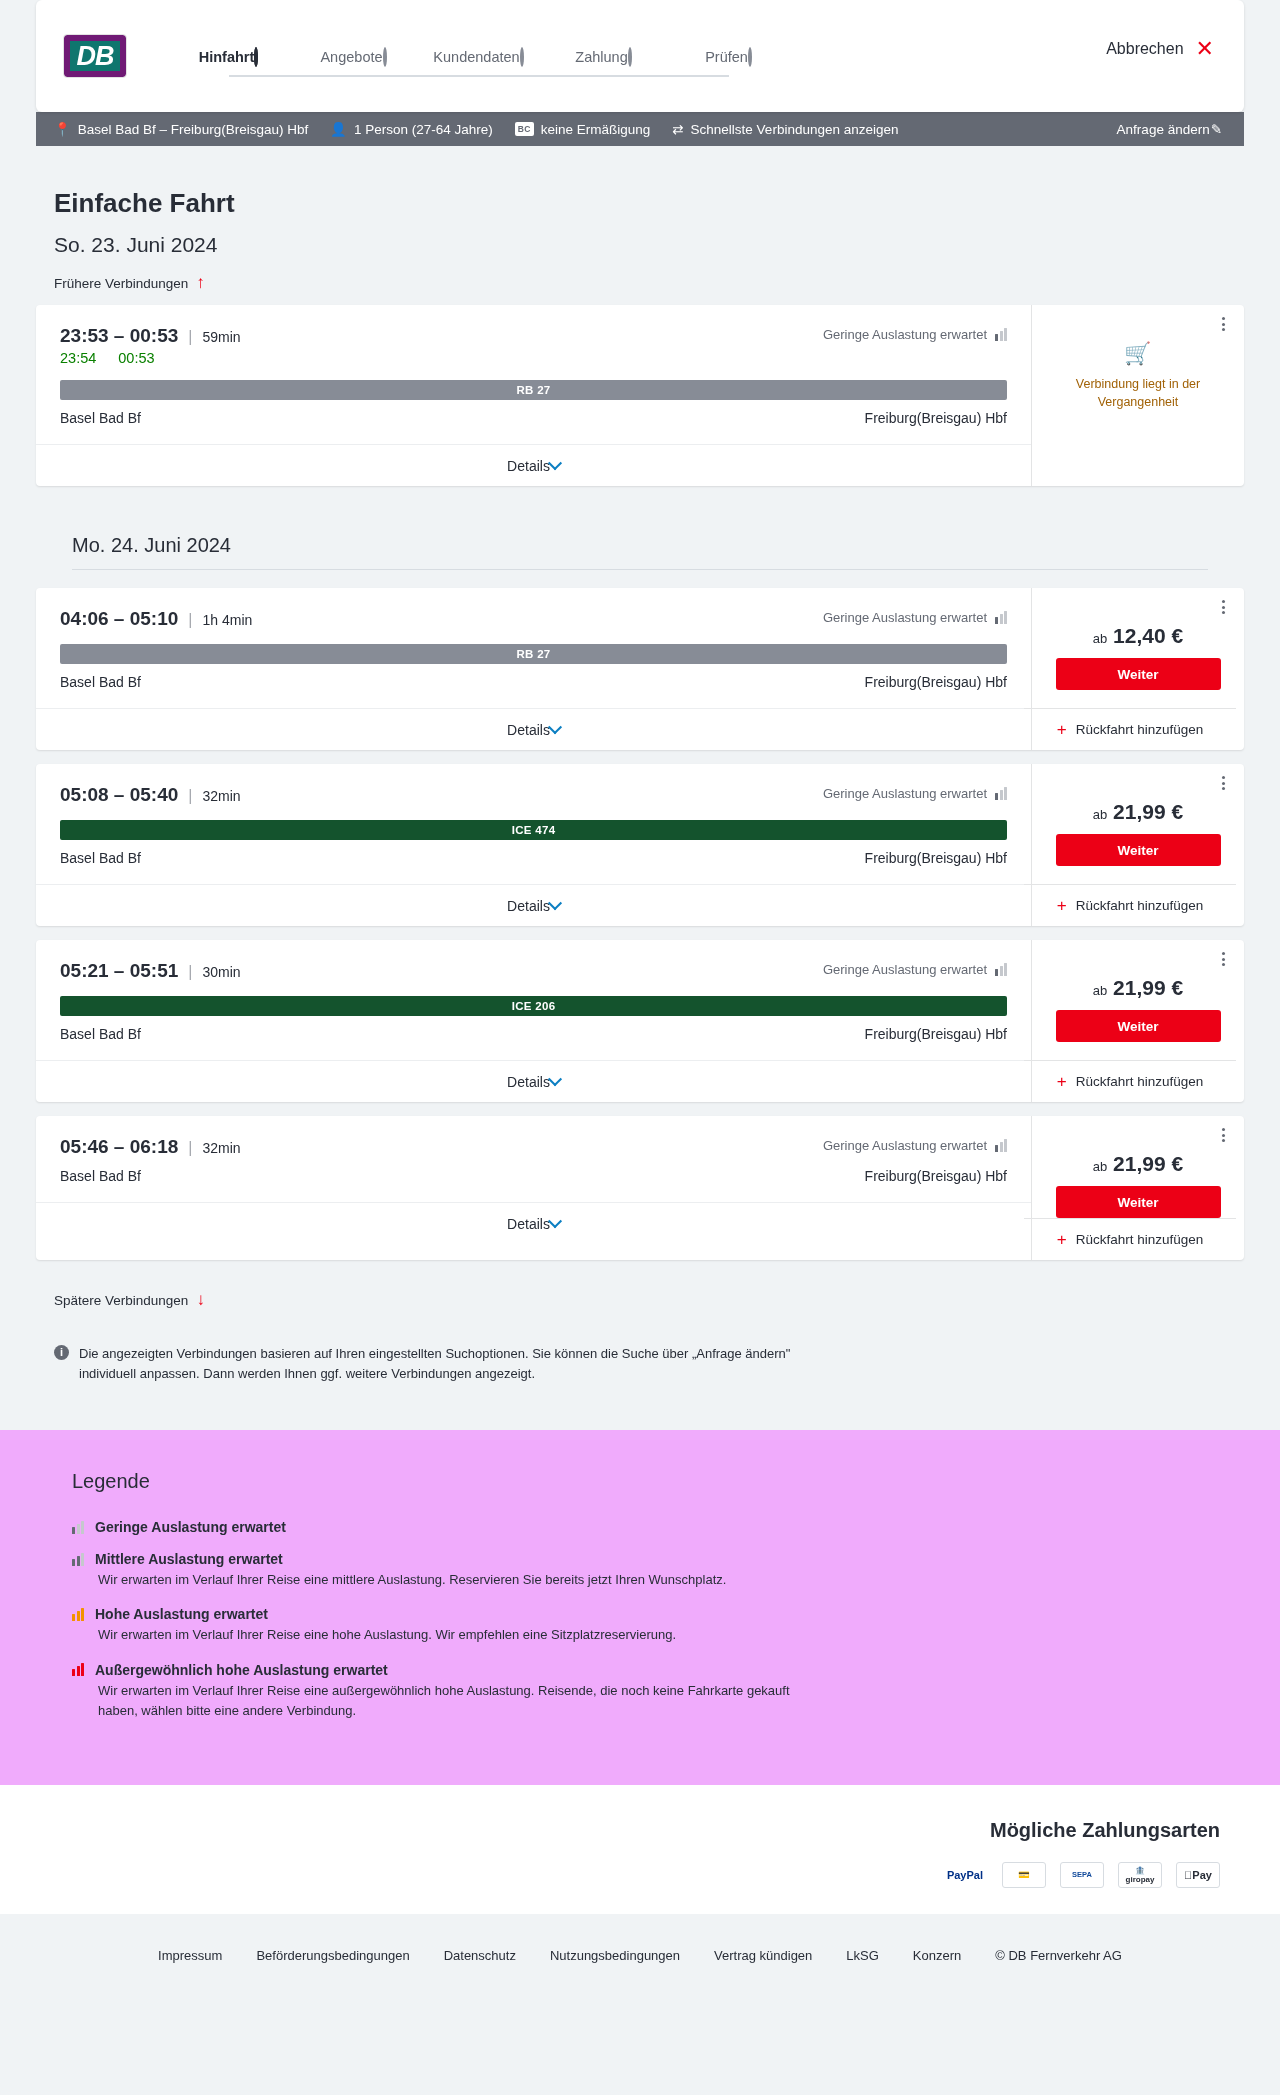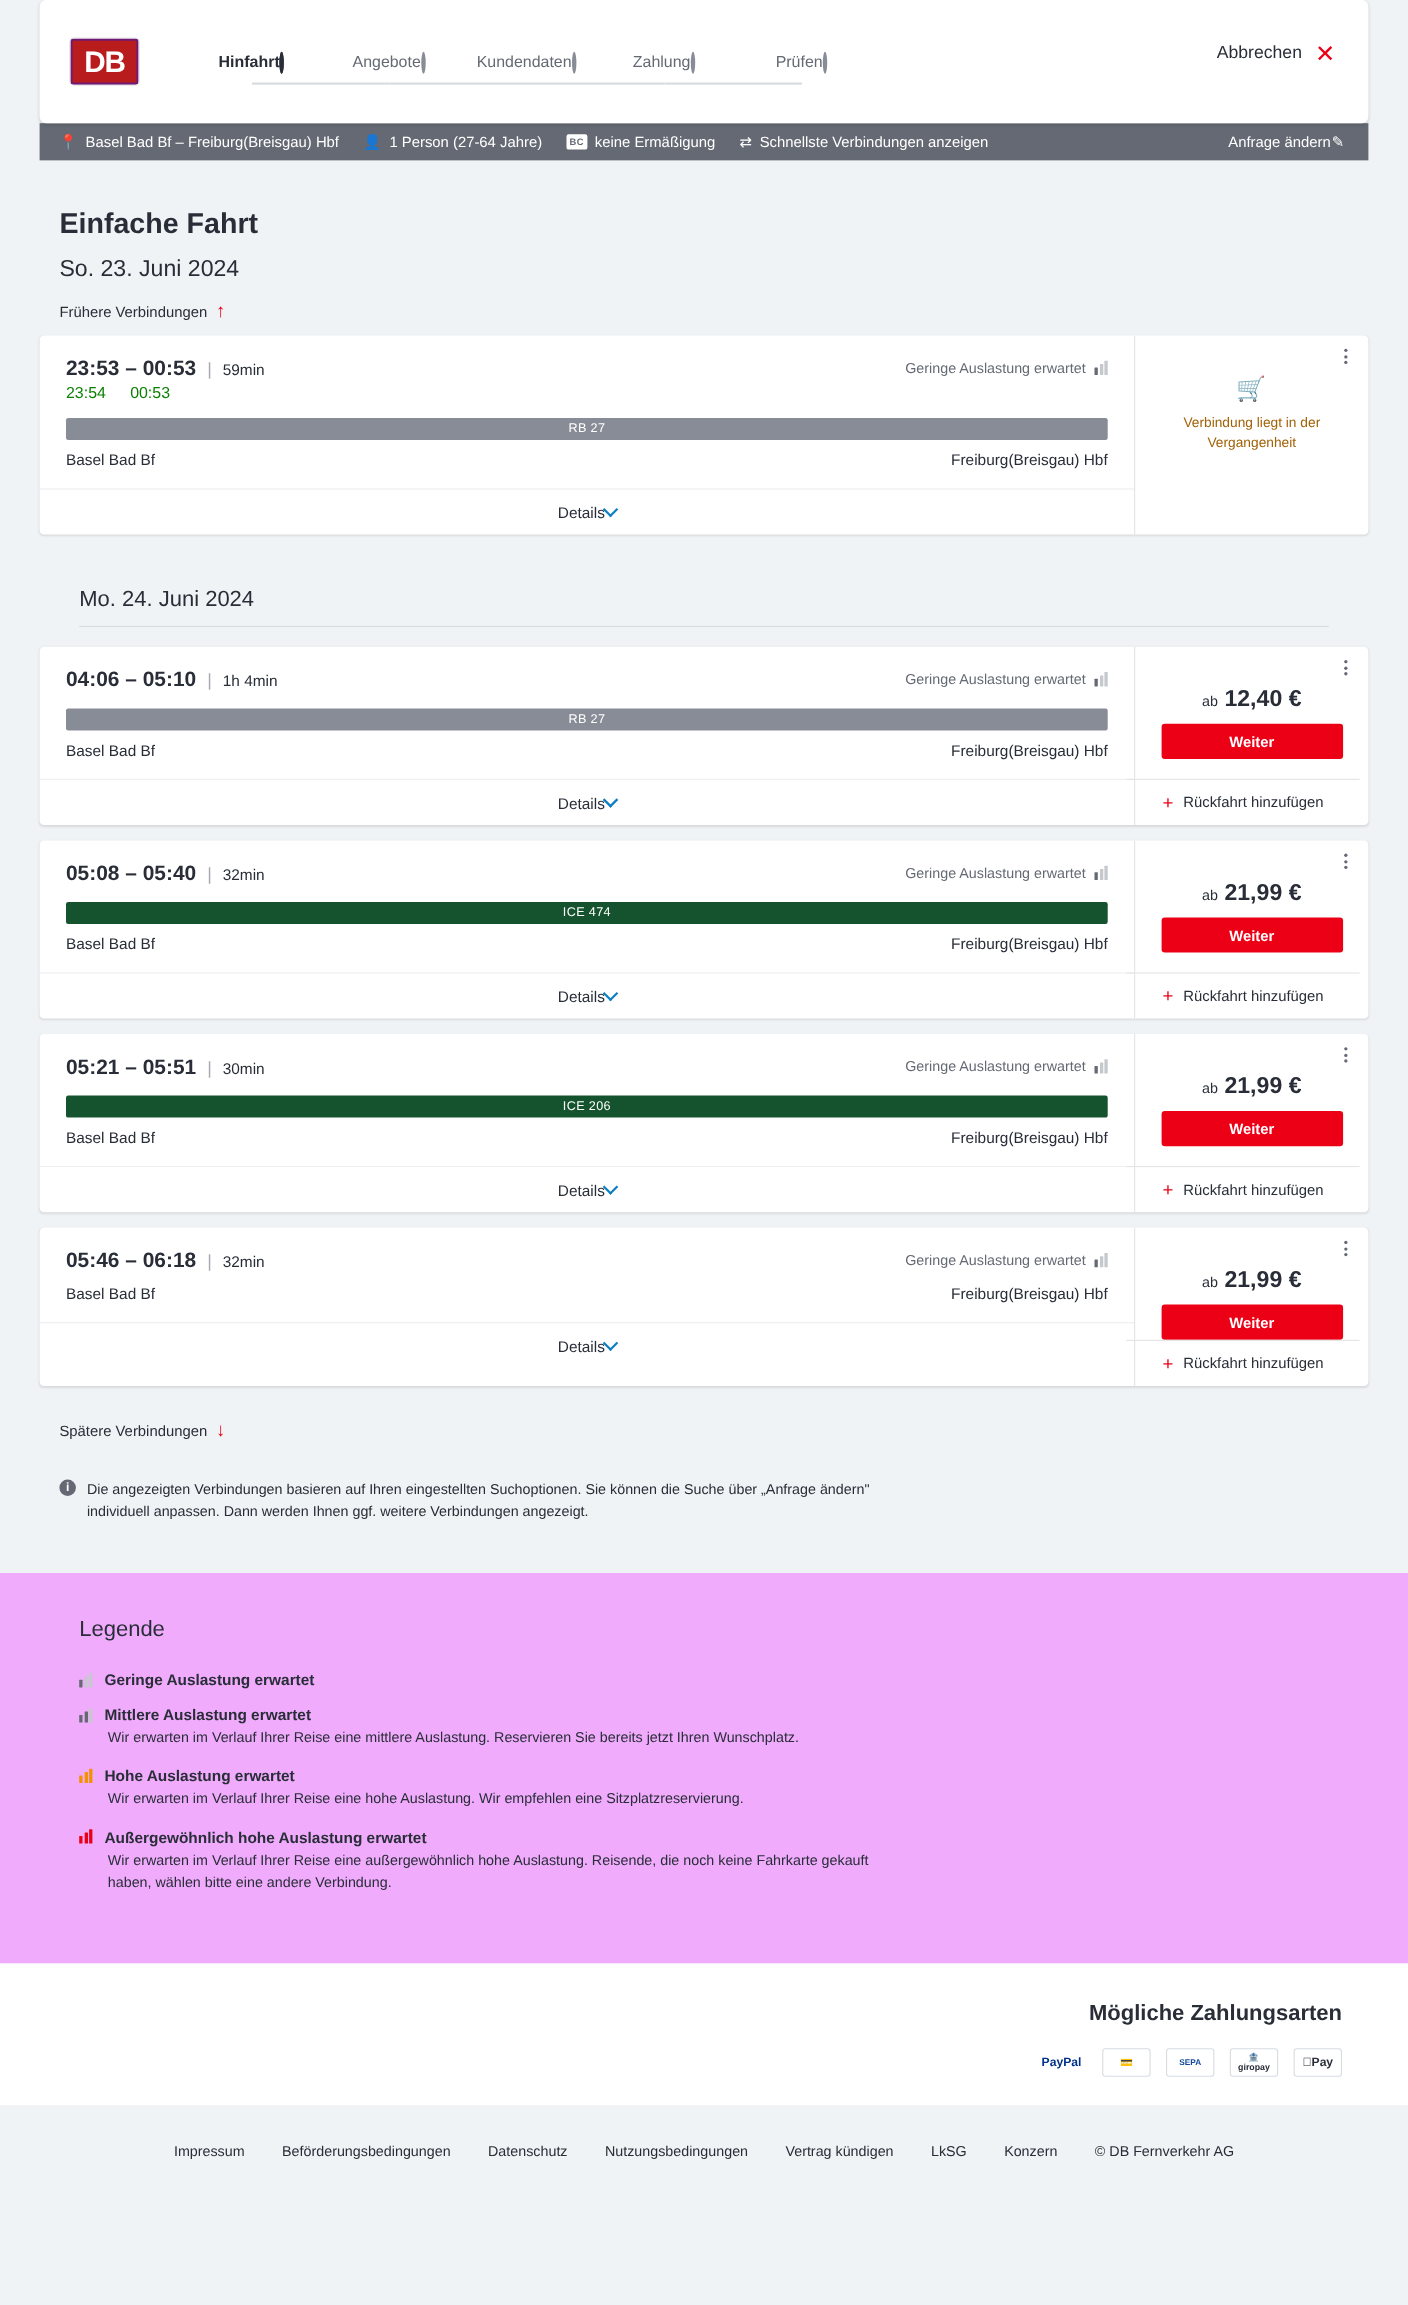--- a/index.html
+++ b/index.html
@@ -19,28 +19,29 @@
     margin: 0 36px;
     height: 112px;
     display: flex;
     align-items: center;
     padding: 0 28px;
     box-shadow: 0 1px 3px rgba(0,0,0,.12);
     position: relative;
   }
   .db-logo {
     width: 62px; height: 42px;
-    background: #b91c1c;
+    background: #0f766e;
     border-radius: 3px;
     display: flex; align-items: center; justify-content: center;
     color: #fff; font-weight: bold; font-size: 27px;
     font-family: "Liberation Sans", sans-serif;
     letter-spacing: -1px;
-    border: 2px solid #701a75;
+    border: 6px solid #701a75;
     outline: 1px solid #e3e3e3;
+    font-style: italic;
   }
   .stepper {
     display: flex;
     margin-left: 40px;
     position: relative;
     align-items: flex-start;
   }
   .step {
     width: 125px;
     text-align: center;
@@ -158,21 +159,21 @@
   .occ-icon i.on { background: #646973; }
   .occ-icon i:nth-child(1) { height: 7px; }
   .occ-icon i:nth-child(2) { height: 10px; }
   .occ-icon i:nth-child(3) { height: 13px; }
   .train-bar {
     margin-top: 14px;
     height: 20px;
     border-radius: 2px;
     color: #fff;
     font-size: 11.5px;
-    font-weight: normal;
+    font-weight: bold;
     display: flex; align-items: center; justify-content: center;
     letter-spacing: .3px;
   }
   .train-bar.regional { background: #878c96; }
   .train-bar.ice { background: #14532d; }
   .stations {
     display: flex; justify-content: space-between;
     margin-top: 10px;
     font-size: 14px;
     color: #282d37;

